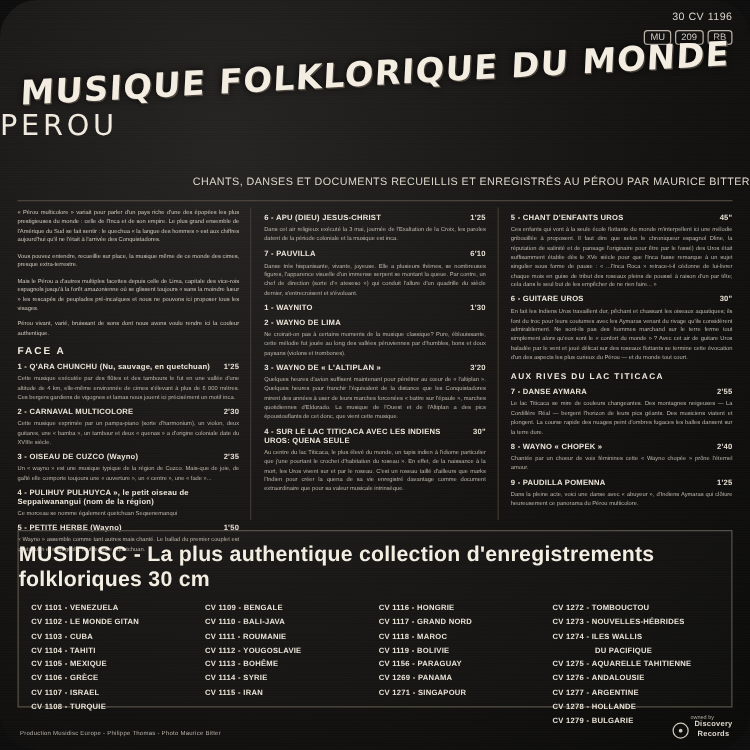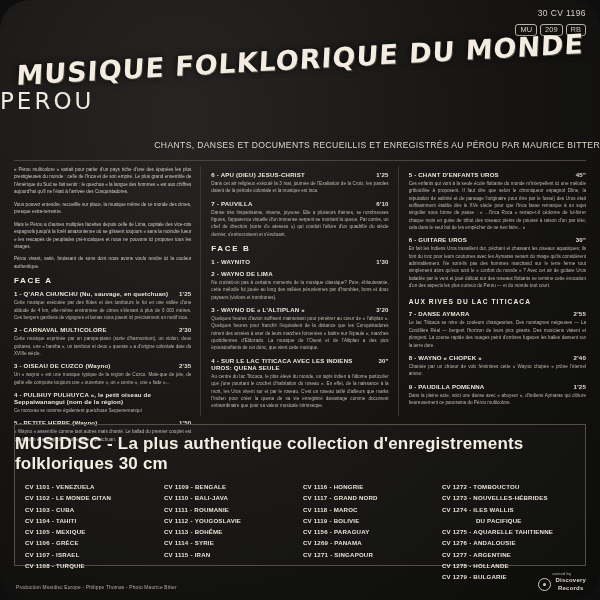--- a/index.html
+++ b/index.html
@@ -203,21 +203,20 @@
         <span class="tm">1'25</span>
       </div>
       <div class="note">Dans cet air religieux exécuté la 3 mai, journée de l'Exaltation de la Croix, les paroles datent de la période coloniale et la musique est inca.</div>
 
       <div class="trk">
         <span class="nm"><span>7</span> - <span>PAUVILLA</span></span>
         <span class="tm">6'10</span>
       </div>
       <div class="note">Danse très hispanisante, vivante, joyeuse. Elle a plusieurs thèmes, se nombreuses figures, l'apparence visuelle d'un immense serpent se montant la queue. Par contre, un chef de direction (sorte d'« ateseso ») qui conduit l'allure d'un quadrille du siècle dernier, s'entrecroisent et s'évoluant.</div>
 
-      <div class="side-h">FACE B</div>
 
       <div class="trk">
         <span class="nm"><span>1</span> - <span>WAYNITO</span></span>
         <span class="tm">1'30</span>
       </div>
 
       <div class="trk">
         <span class="nm"><span>2</span> - <span>WAYNO DE LIMA</span></span>
         <span class="tm"></span>
       </div>

